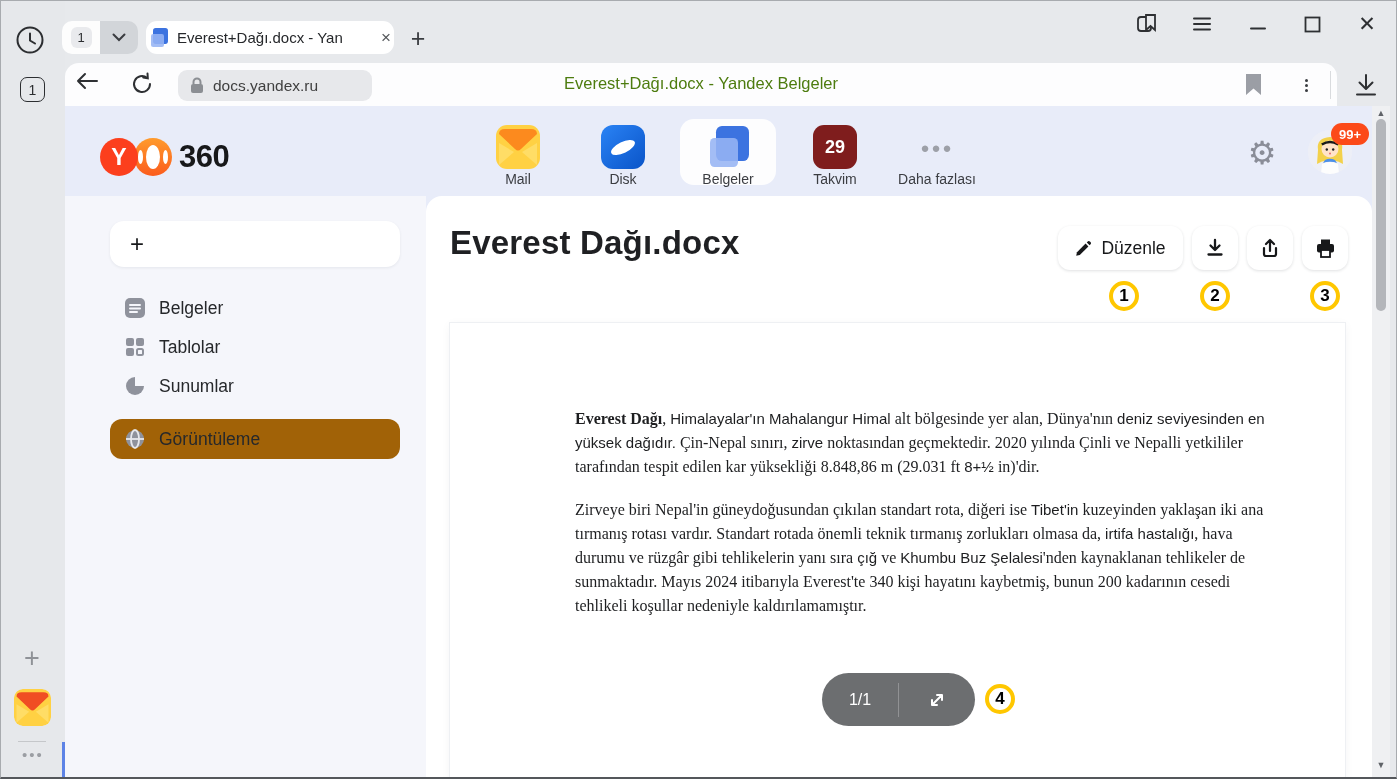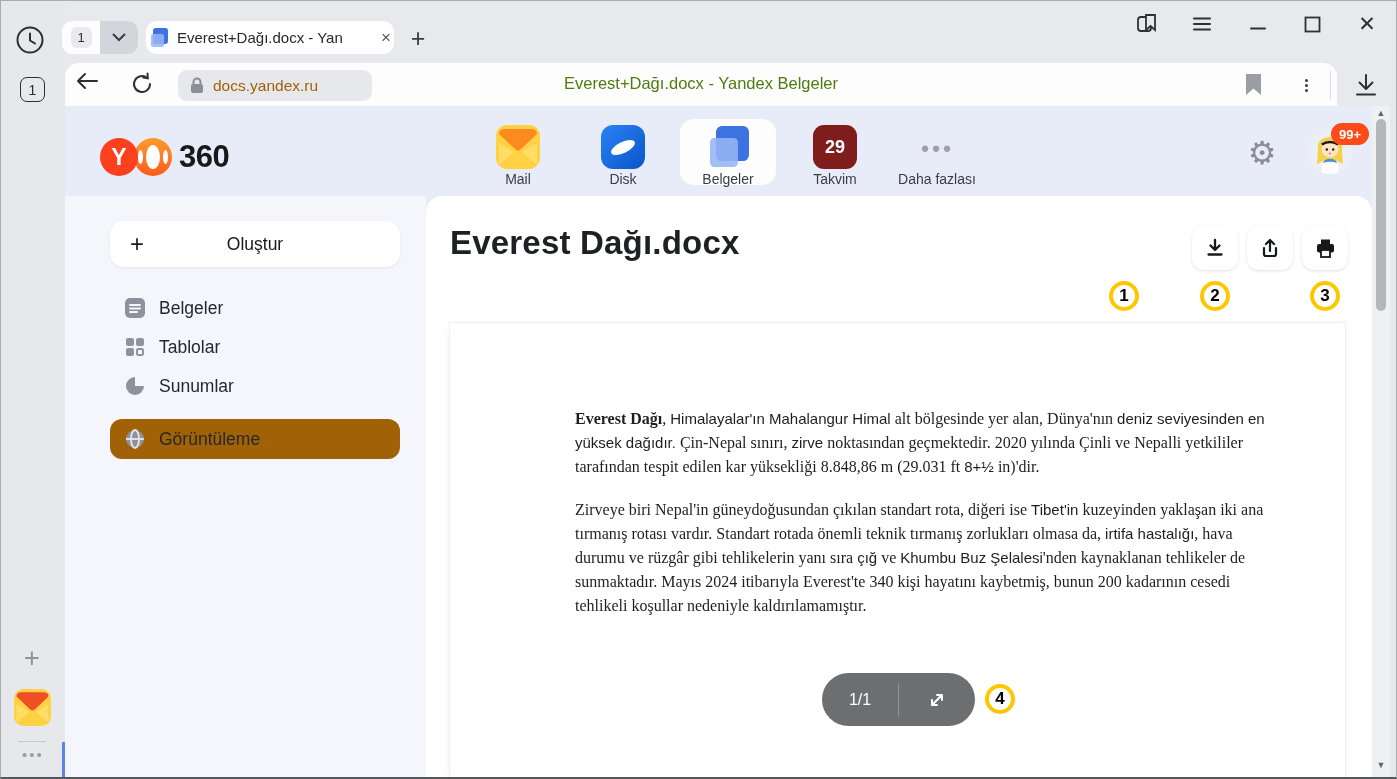--- a/index.html
+++ b/index.html
@@ -39,21 +39,21 @@
   .tab .t-close{font-size:17px;color:#55585c;line-height:1;}
   .newtab{left:404px;top:24px;width:28px;height:28px;font-size:25px;font-weight:300;color:#3a3c40;
     display:flex;align-items:center;justify-content:center;}
 
   .winctl{top:11px;width:26px;height:26px;display:flex;align-items:center;justify-content:center;color:#2e3033;}
   .wc-bm{left:1134px;} .wc-menu{left:1189px;} .wc-min{left:1245px;} .wc-max{left:1299px;} .wc-close{left:1354px;font-size:21px;font-weight:300;}
 
   
   .addr{left:65px;top:63px;width:1272px;height:43px;background:#fdfdfe;border-radius:14px 14px 0 0;}
   .domain-pill{left:178px;top:70px;width:194px;height:31px;background:#e7e8eb;border-radius:9px;display:flex;align-items:center;padding:0 12px;box-sizing:border-box;gap:9px;}
-  .domain-pill .txt{font-size:15.5px;color:#a16207;}
+  .domain-pill .txt{font-size:15.5px;color:#404040;}
   .addr-title{left:65px;top:74px;width:1272px;text-align:center;font-size:16.5px;color:#4d7c0f;pointer-events:none;}
   .addr-flag{left:1245px;top:73px;width:18px;height:24px;}
   .addr-dots{left:1297px;top:72px;width:18px;height:26px;color:#3a3c40;font-size:15px;letter-spacing:0;display:flex;align-items:center;justify-content:center;flex-direction:column;gap:2px;}
   .addr-dots i{width:3px;height:3px;border-radius:50%;background:#3a3c40;}
   .addr-div{left:1330px;top:71px;width:1px;height:28px;background:#d9dbde;}
   .chrome-dl{left:1353px;top:72px;width:28px;height:28px;}
 
   
   .viewport{left:65px;top:106px;width:1307px;height:671px;background:#e8ecf9;overflow:hidden;}
   .vband{left:0;top:0;width:100%;height:90px;background:#e8ecf9;}
@@ -312,21 +312,20 @@
       <circle cx="18.8" cy="19.5" r="1.2" fill="#222"></circle>
         <circle cx="25.2" cy="19.5" r="1.2" fill="#222"></circle>
       <circle cx="22" cy="23.5" r="1" fill="#e86a6a"></circle>
       <path d="M17 30 Q22 27.5 27 30 L29 33 Q22 30.5 15 33 Z" fill="#4d8fe8"></path>
       <path d="M14 34 Q22 30 30 34 L31 44 L13 44 Z" fill="#fdfdfd"></path>
     </svg>
   </div>
 
   <div class="abs create-btn">
     <span class="plus">+</span>
-    <span class="lbl">Oluştur</span>
   </div>
 
   <div class="abs side-item si-0">
     <span class="sic">
       <svg viewBox="0 0 20 20" width="20" height="20">
           <rect width="20" height="20" rx="5" fill="#8f929c"></rect>
           <path d="M5 7 h10 M5 10.5 h10 M5 14 h7" stroke="#f5f6fb" stroke-width="2" stroke-linecap="round"></path>
         </svg>
     </span>
     <span class="lbl">Belgeler</span>
@@ -357,20 +356,27 @@
           <circle cx="10" cy="10" r="9" fill="#8f929c"></circle>
           <ellipse cx="10" cy="10" rx="4" ry="9" fill="none" stroke="#e7e8ec" stroke-width="1.8"></ellipse>
           <path d="M1 10 h18" stroke="#e7e8ec" stroke-width="1.8"></path>
         </svg>
     </span>
     <span class="lbl">Görüntüleme</span>
   </div>
 
   <div class="abs doc-title">Everest Dağı.docx</div>
 
+  <div class="abs btn edit-btn">
+    <svg width="17" height="17" viewBox="0 0 17 17">
+        <path d="M2 12.2 L10.6 3.6 13.4 6.4 4.8 15 1.2 15.8 Z" fill="#17181a"></path>
+        <path d="M11.8 2.4 L13 1.2 Q14 0.6 14.9 1.5 L15.5 2.1 Q16.4 3 15.8 4 L14.6 5.2 Z" fill="#17181a"></path>
+      </svg>
+    <span class="lbl">Düzenle</span>
+  </div>
   <div class="abs btn sq-btn b-dl">
     <svg width="20" height="20" viewBox="0 0 20 20" fill="none" stroke="#17181a" stroke-width="2.3" stroke-linecap="round" stroke-linejoin="round">
         <path d="M10 2 v9 M5.5 7.5 L10 12 l4.5 -4.5 M3.5 16.5 h13"></path>
       </svg>
   </div>
   <div class="abs btn sq-btn b-share">
     <svg width="20" height="20" viewBox="0 0 20 20" fill="none" stroke="#17181a" stroke-width="2.2" stroke-linecap="round" stroke-linejoin="round">
         <path d="M10 13 V2.5 M6 6 L10 2 l4 4 M4 10 v6 a2 2 0 0 0 2 2 h8 a2 2 0 0 0 2 -2 v-6"></path>
       </svg>
   </div>

